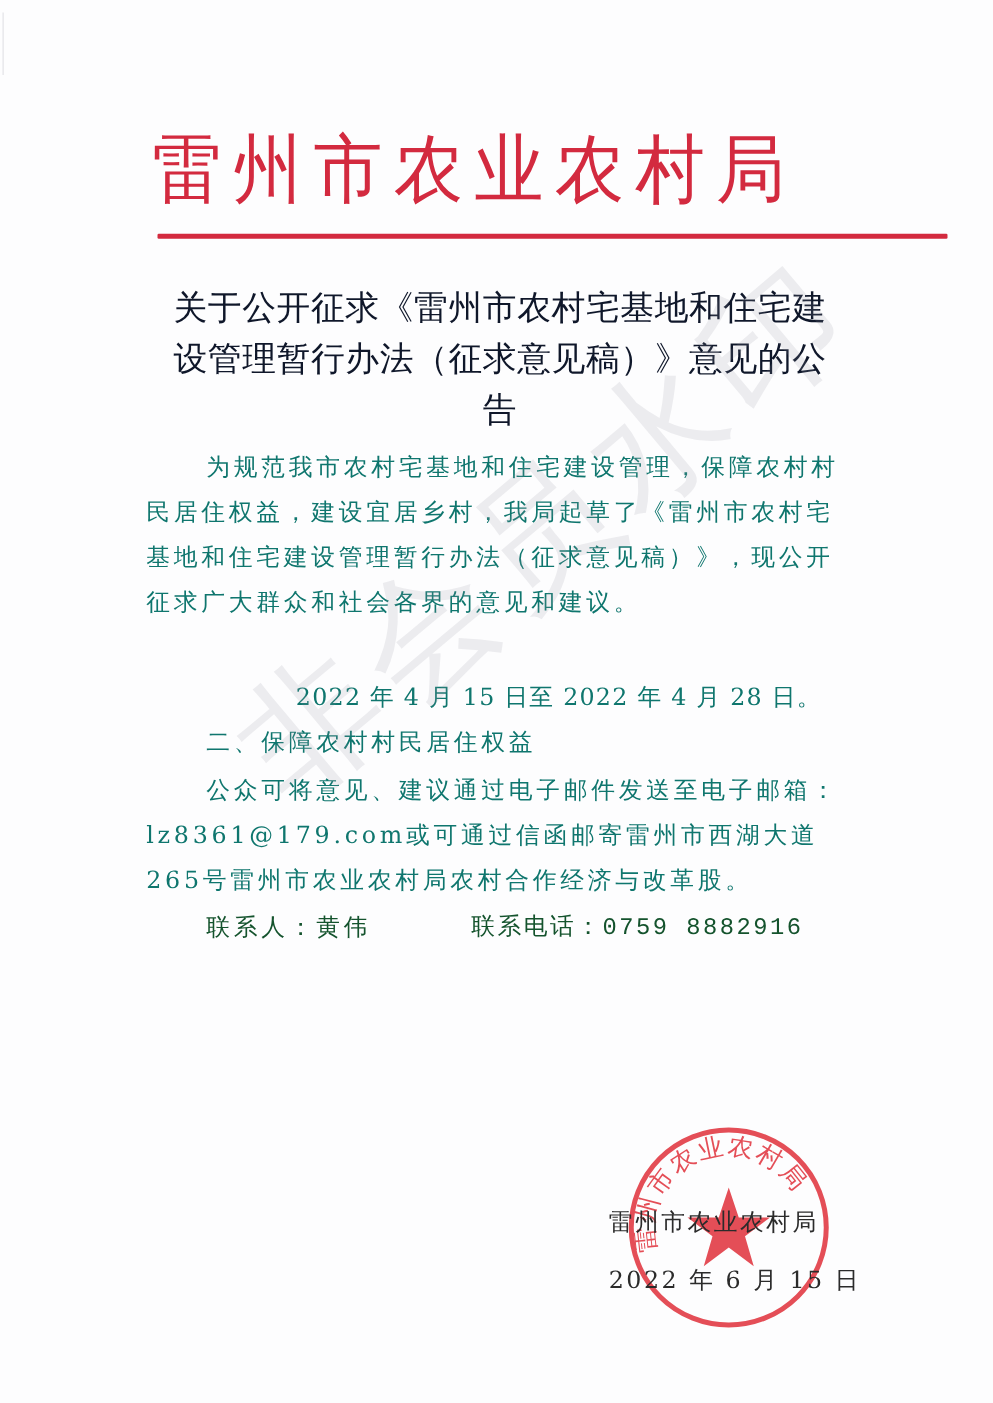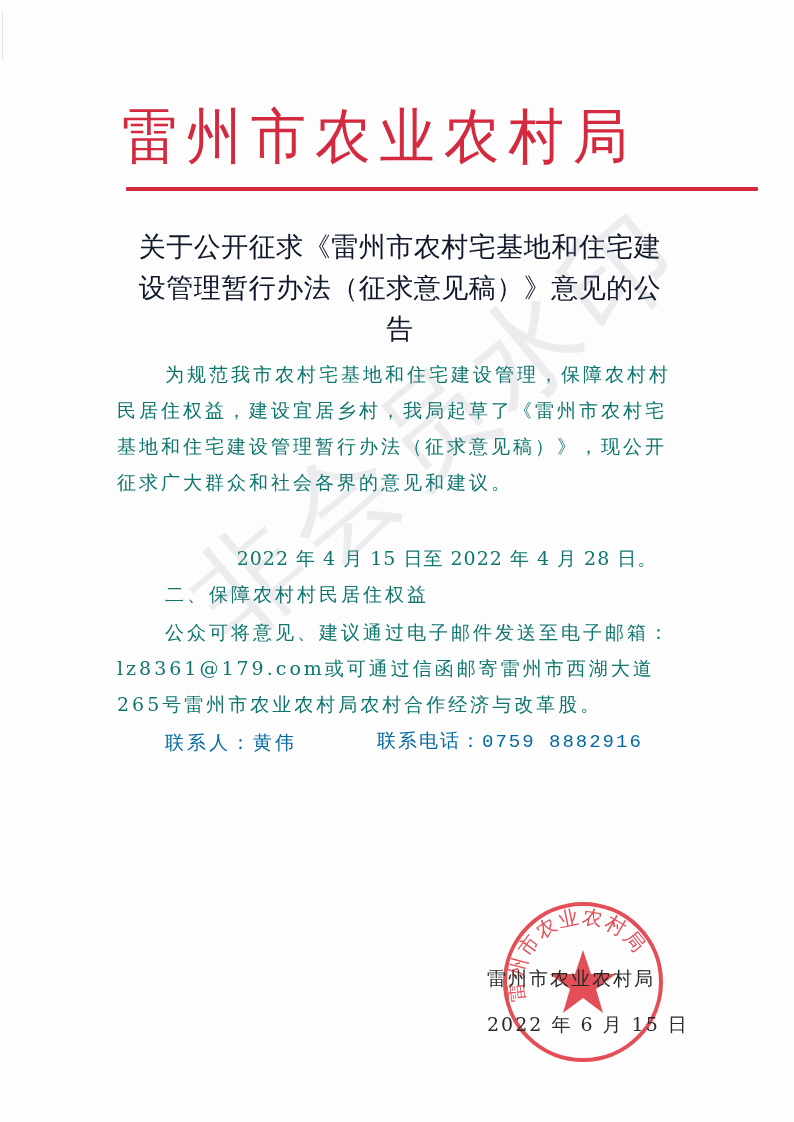--- a/index.html
+++ b/index.html
@@ -36,21 +36,21 @@
       position: absolute; left: 117px; width: 570px;
       font-size: 19px; line-height: 36px; color: #0f766e;
       letter-spacing: 3px;
     }
     .indent { text-indent: 48px; }
     .p1 { top: 356px; }
     .sec1 { top: 503px; left: 165px; }
     .dates { top: 540px; left: 162px; letter-spacing: 1px; text-align: center; }
     .sec2 { top: 576px; left: 165px; }
     .contact-para { top: 614px; left: 117px; }
-    .contacts { position: absolute; top: 724px; left: 165px; font-size: 19px; line-height: 36px; letter-spacing: 3px; color: #0369a1; }
+    .contacts { position: absolute; top: 724px; left: 165px; font-size: 19px; line-height: 36px; letter-spacing: 3px; color: #14532d; }
     .contacts .phone { position: absolute; left: 212px; top: 0; white-space: nowrap; letter-spacing: 2px; font-family: Liberation Mono, monospace; }
     .contacts .person { white-space: nowrap; }
     .attachment {
       position: absolute; left: 162px; top: 812px; width: 540px;
       font-size: 19px; line-height: 46px; letter-spacing: 3px; color: #2b2b2b;
     }
     .attachment .l2 { display: block; padding-left: 58px; }
     .signature {
       position: absolute; left: 487px; top: 955px;
       font-size: 19px; line-height: 46px; color: #2b2b2b; letter-spacing: 2px;

